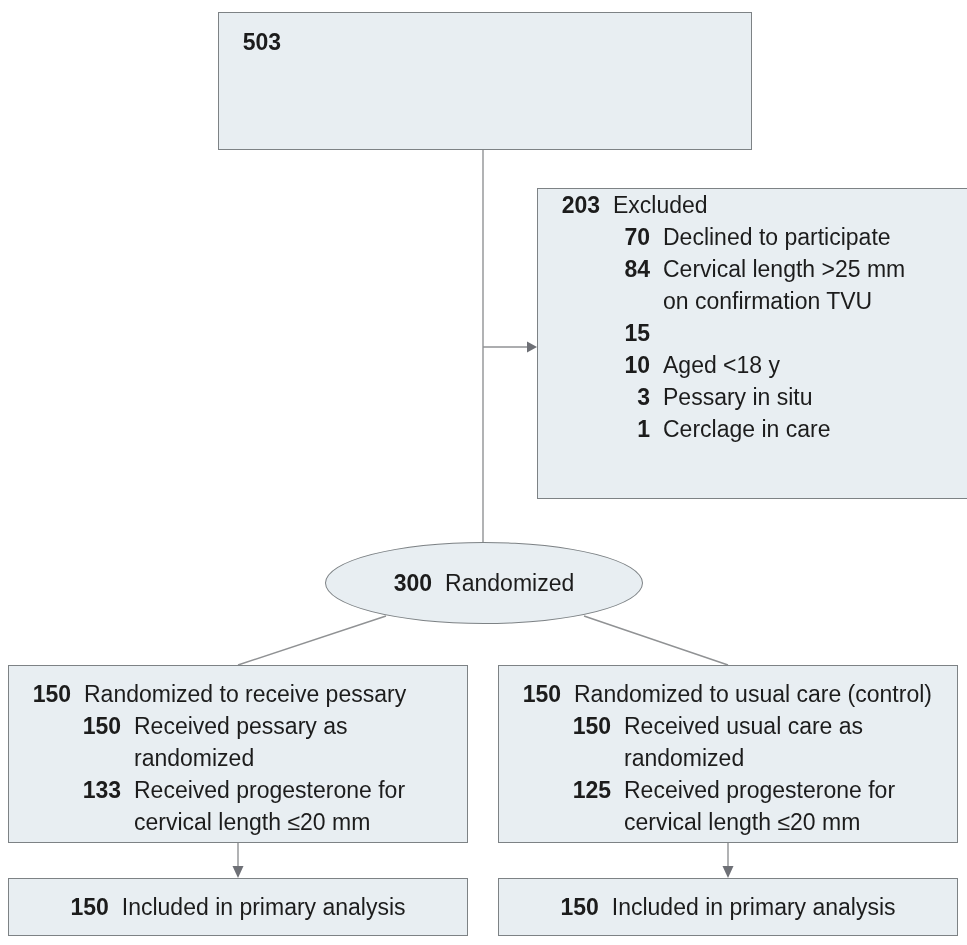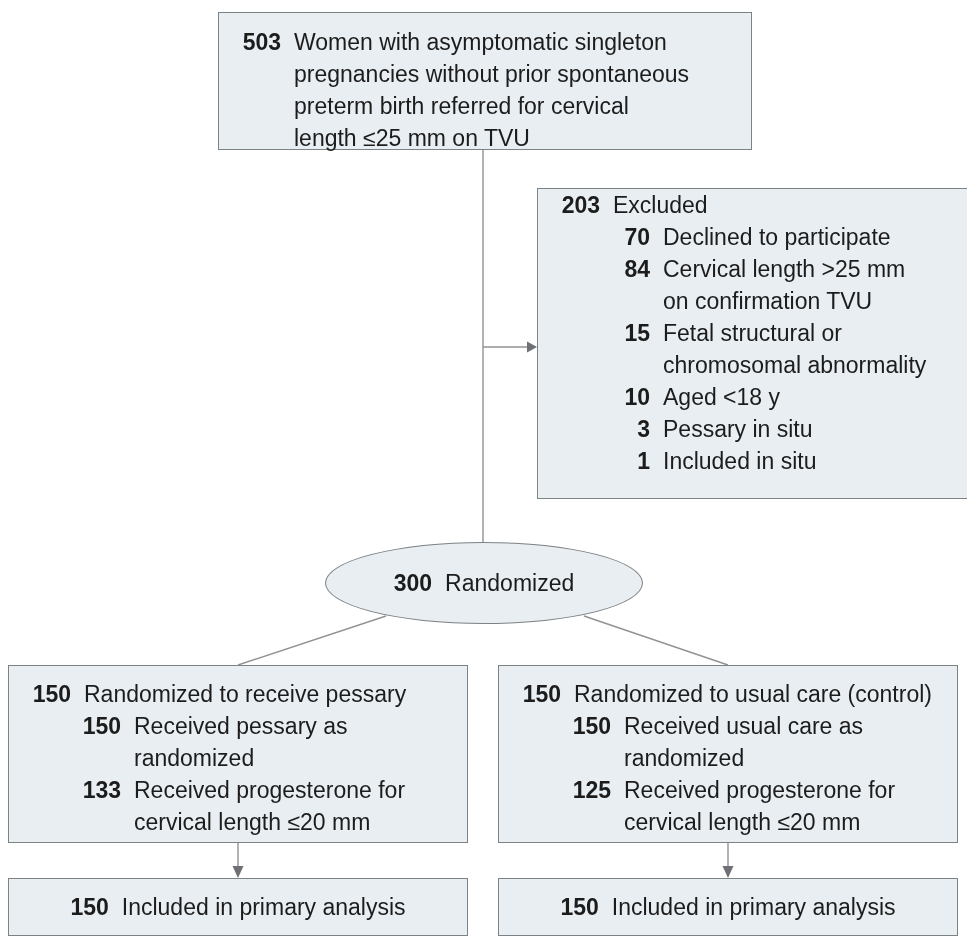--- a/index.html
+++ b/index.html
@@ -67,57 +67,51 @@
     <line x1="584" y1="616" x2="728" y2="665"></line>
     <line x1="238" y1="843" x2="238" y2="867"></line>
     <polygon points="232.5,866 243.5,866 238,878"></polygon>
     <line x1="728" y1="843" x2="728" y2="867"></line>
     <polygon points="722.5,866 733.5,866 728,878"></polygon>
   </svg>
 
   <div class="box" id="enrollment-box">
     <div class="row">
       <span class="num">503</span>
-      <span class="txt">Women with asymptomatic singleton
-pregnancies without prior spontaneous
-preterm birth referred for cervical
-length ≤25 mm on TVU</span>
     </div>
   </div>
 
   <div class="box" id="excluded-box">
     <div class="row">
       <span class="num">203</span>
       <span class="txt">Excluded</span>
     </div>
     <div class="row lvl2">
       <span class="num">70</span>
       <span class="txt">Declined to participate</span>
     </div>
     <div class="row lvl2">
       <span class="num">84</span>
       <span class="txt">Cervical length &gt;25 mm
 on confirmation TVU</span>
     </div>
     <div class="row lvl2">
       <span class="num">15</span>
-      <span class="txt">Fetal structural or
-chromosomal abnormality</span>
     </div>
     <div class="row lvl2">
       <span class="num">10</span>
       <span class="txt">Aged &lt;18 y</span>
     </div>
     <div class="row lvl2">
       <span class="num">3</span>
       <span class="txt">Pessary in situ</span>
     </div>
     <div class="row lvl2">
       <span class="num">1</span>
-      <span class="txt">Included in situ</span>
+      <span class="txt">Cerclage in care</span>
     </div>
   </div>
 
   <div class="box ellipse center-box" id="randomized-ellipse">
     <div class="row">
       <span class="num">300</span>
       <span class="txt">Randomized</span>
     </div>
   </div>
 

